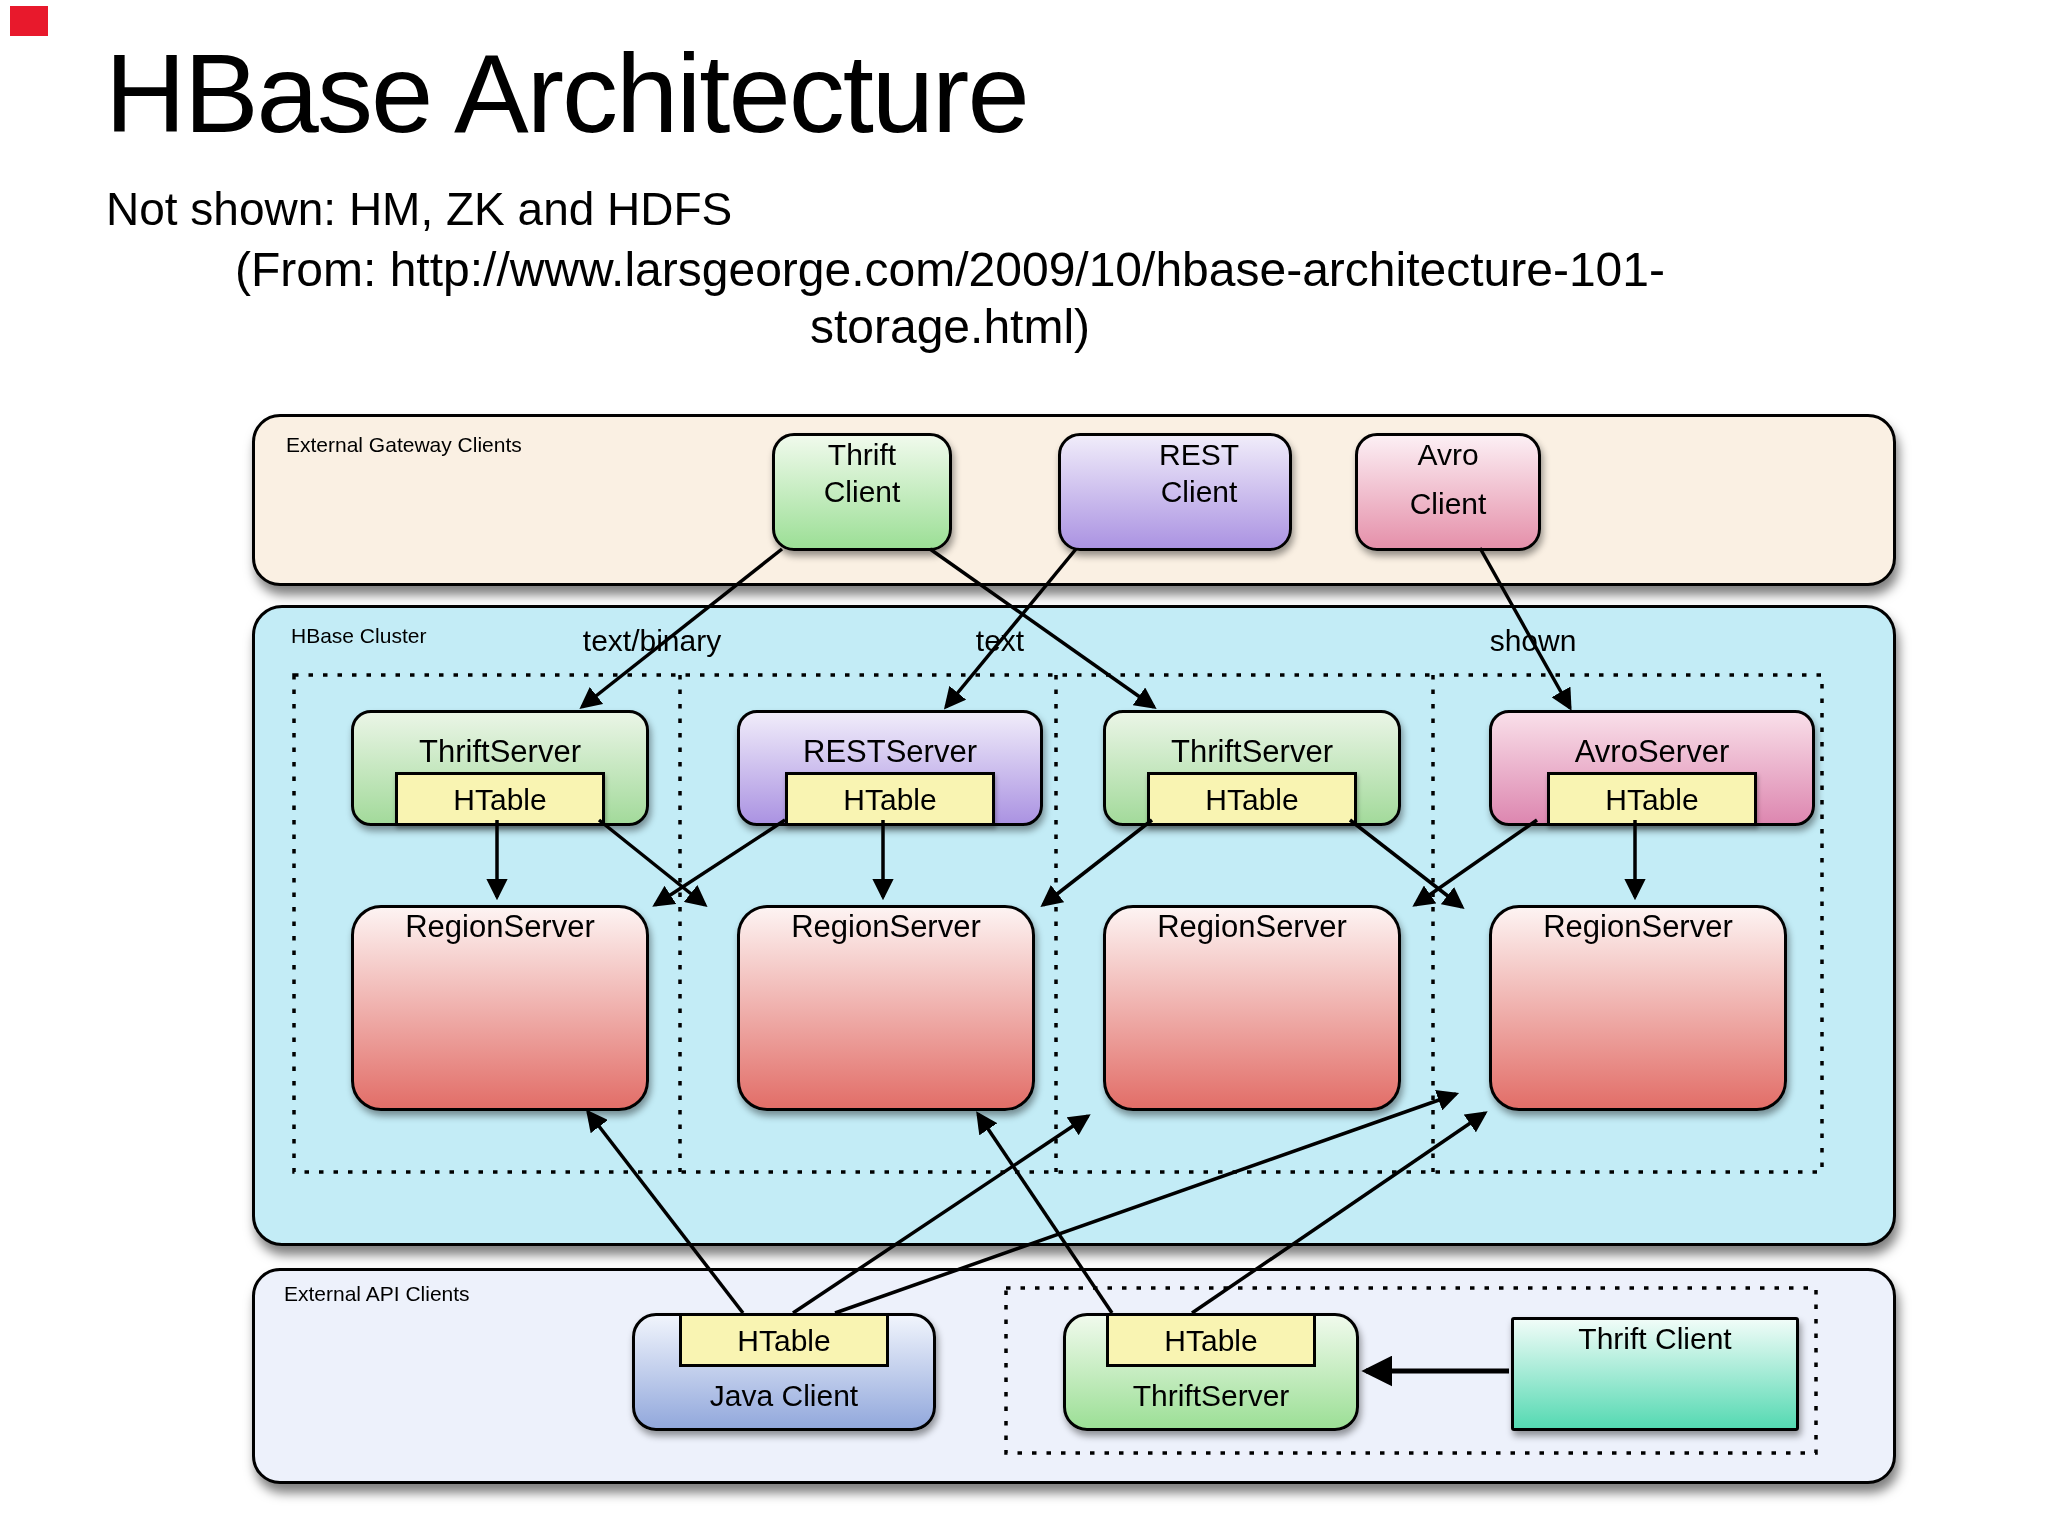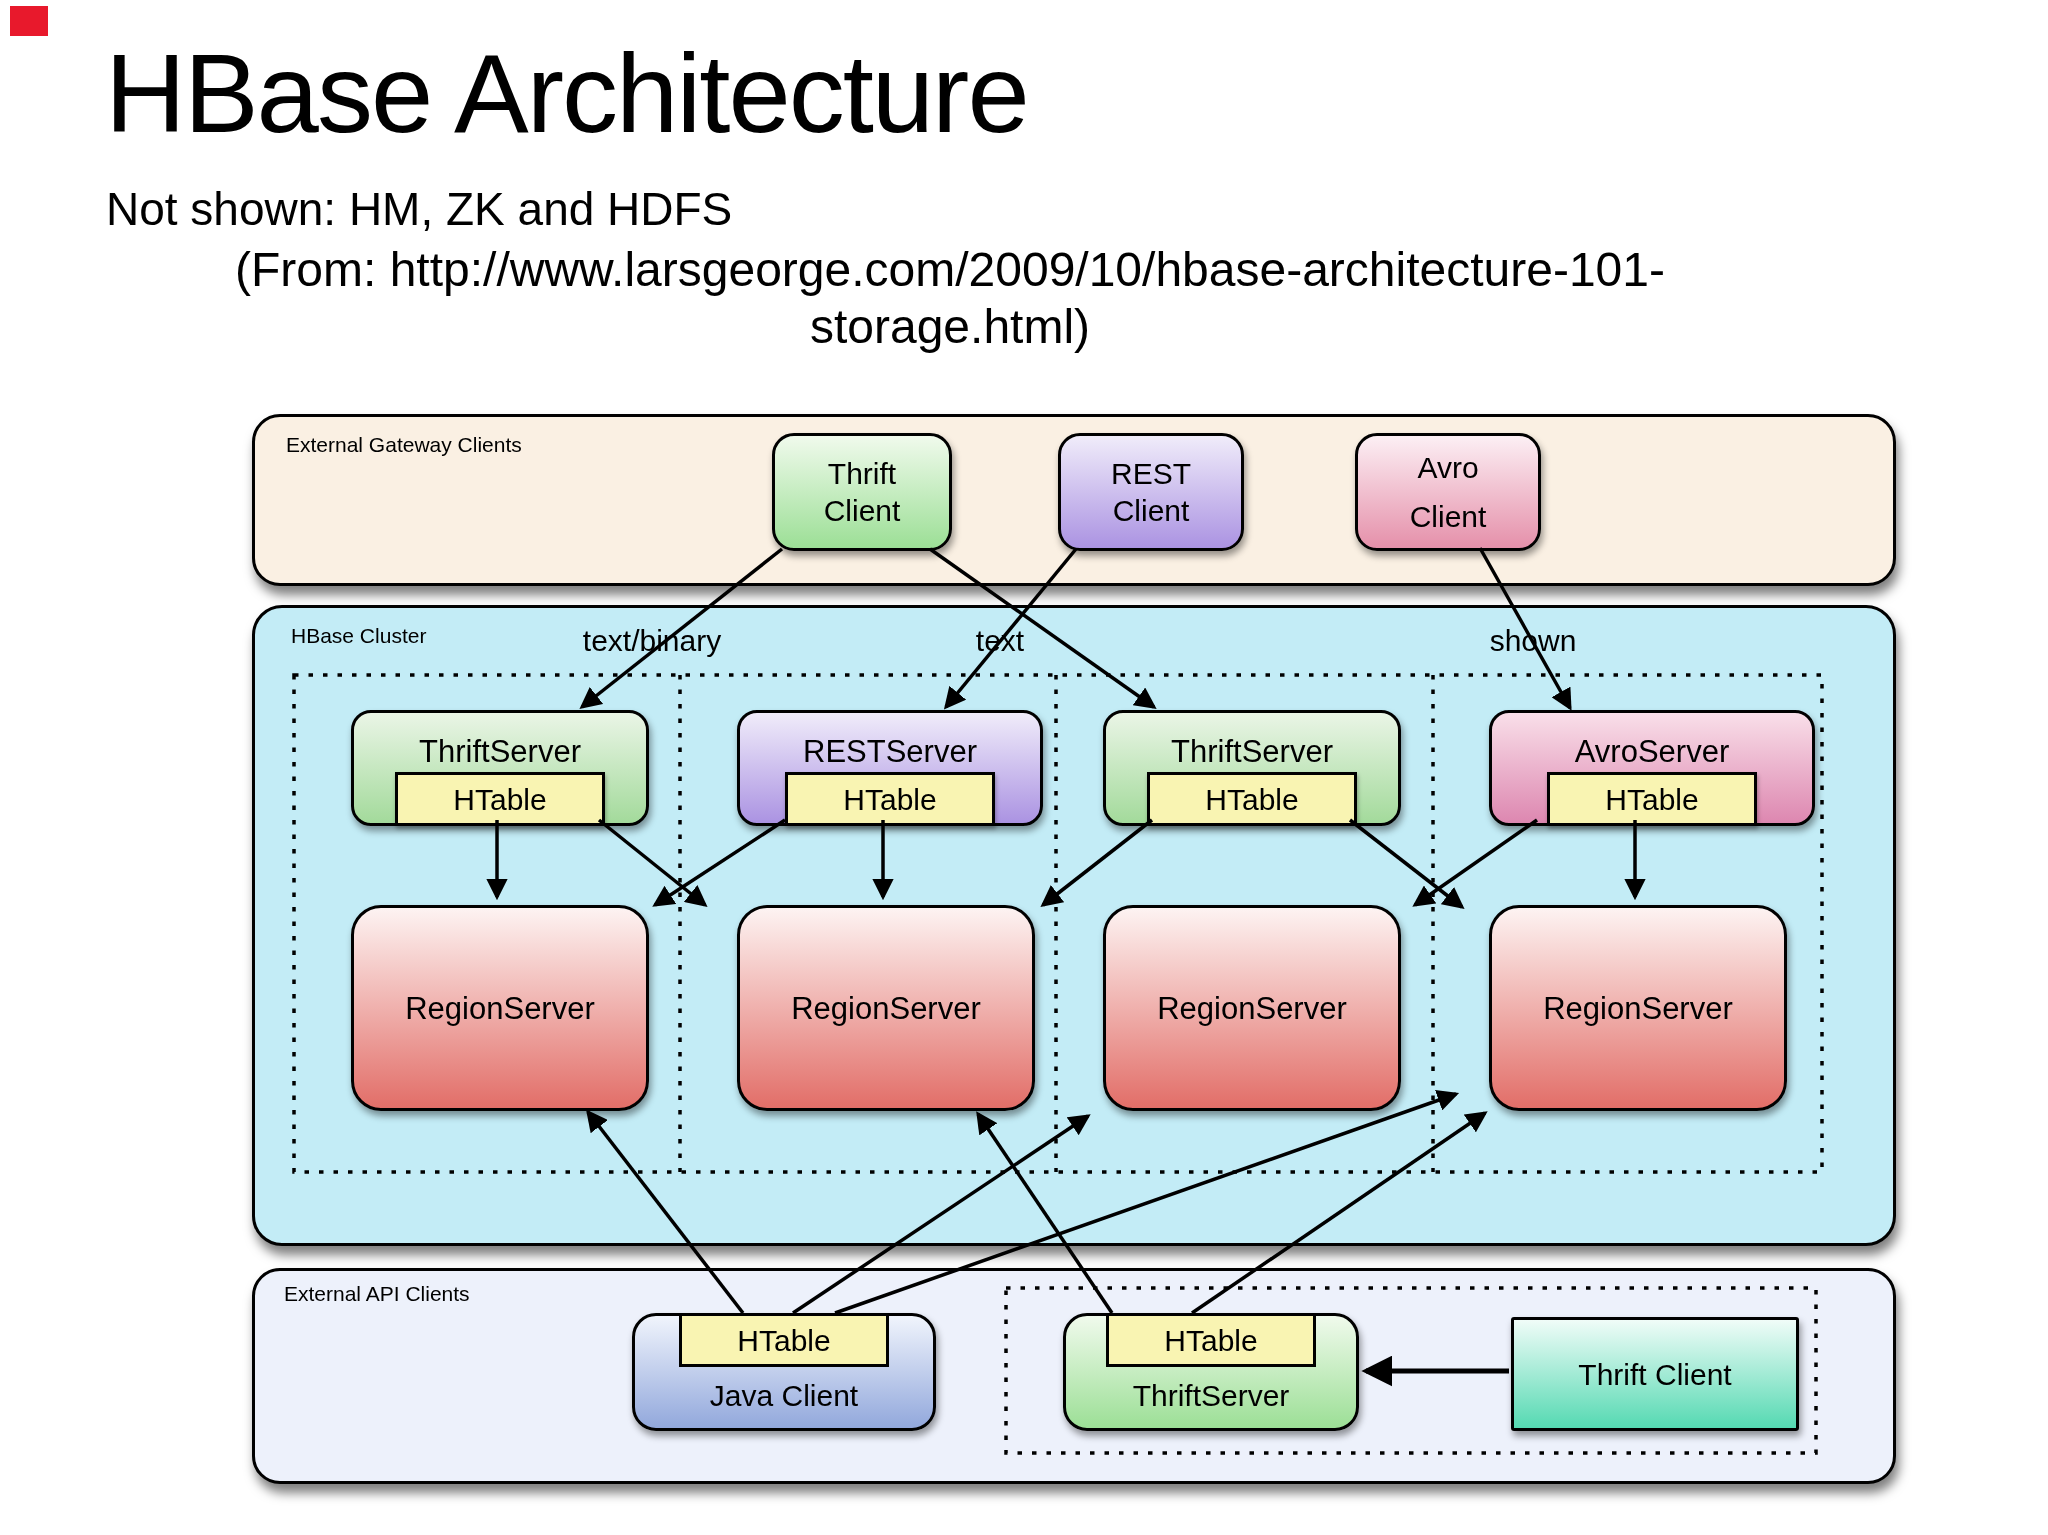--- a/index.html
+++ b/index.html
@@ -21,34 +21,34 @@
   #gateway-label{left:286px;top:433px;}
   #cluster-label{left:291px;top:624px;}
   #api-label{left:284px;top:1282px;}
   .flow-label{position:absolute;top:624px;font-size:30px;text-align:center;width:220px;}
   #flow-text-binary{left:542px;}
   #flow-text{left:890px;}
   #flow-binary{left:1423px;}
 
   
   .node{position:absolute;border:3px solid #000;border-radius:22px;box-shadow:2px 5px 7px rgba(0,0,0,0.40);
-        display:flex;flex-direction:column;align-items:center;justify-content:center;
+        display:flex;flex-direction:column;align-items:center;
         text-align:center;font-size:30px;line-height:37px;}
   .grad-green {background:linear-gradient(#f0faec, #9cdf96);}
   .grad-purple{background:linear-gradient(#f0ecfa, #ab93e2);}
   .grad-pink  {background:linear-gradient(#fceff4, #e590aa);gap:12px;}
   .grad-spink {background:linear-gradient(#f9dfe9, #dd87b0);padding-left:28px;}
   .grad-red   {background:linear-gradient(#fdf3f2, #e26e68);}
   .grad-blue  {background:linear-gradient(#f0f4fc, #92a8dc);}
   .grad-teal  {background:linear-gradient(#f0fcf8, #55d9b2);}
   .grad-sgreen{background:linear-gradient(#eaf5e6, #a3da9b);}
 
   
   #thrift-client-box{left:772px;top:433px;width:174px;height:112px;}
-  #rest-client-box  {left:1058px;top:433px;width:180px;height:112px;}
+  #rest-client-box  {left:1058px;top:433px;width:180px;height:112px;padding-left:48px;}
   #avro-client-box  {left:1355px;top:433px;width:180px;height:112px;}
 
   
   .server{border-radius:20px;}
   #server-1{left:351px; top:710px;width:292px;height:110px;}
   #server-2{left:737px; top:710px;width:292px;height:110px;padding-left:8px;}
   #server-3{left:1103px;top:710px;width:292px;height:110px;}
   #server-4{left:1489px;top:710px;width:292px;height:110px;}
   .server-title{position:absolute;top:20px;left:0;width:100%;text-align:center;font-size:31px;}
   .htable{position:absolute;left:50%;transform:translateX(-50%);bottom:-3px;width:204px;height:48px;

